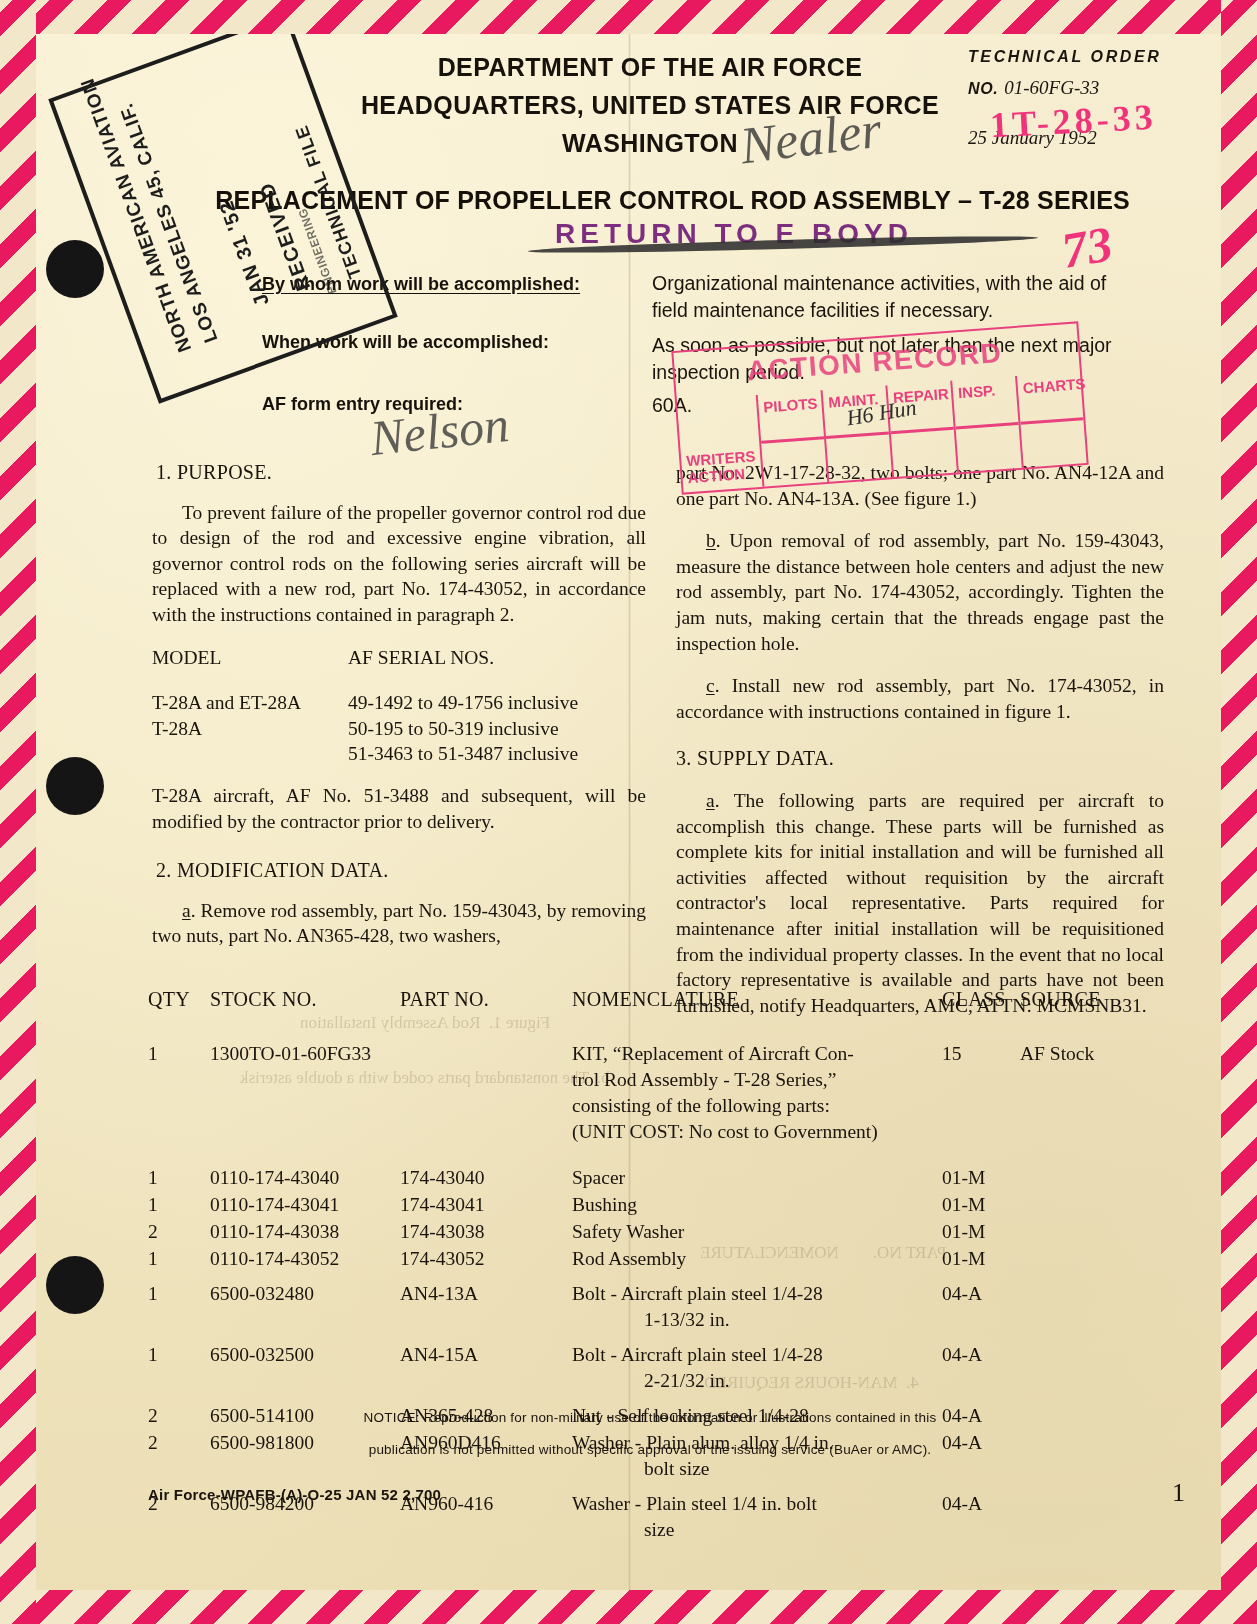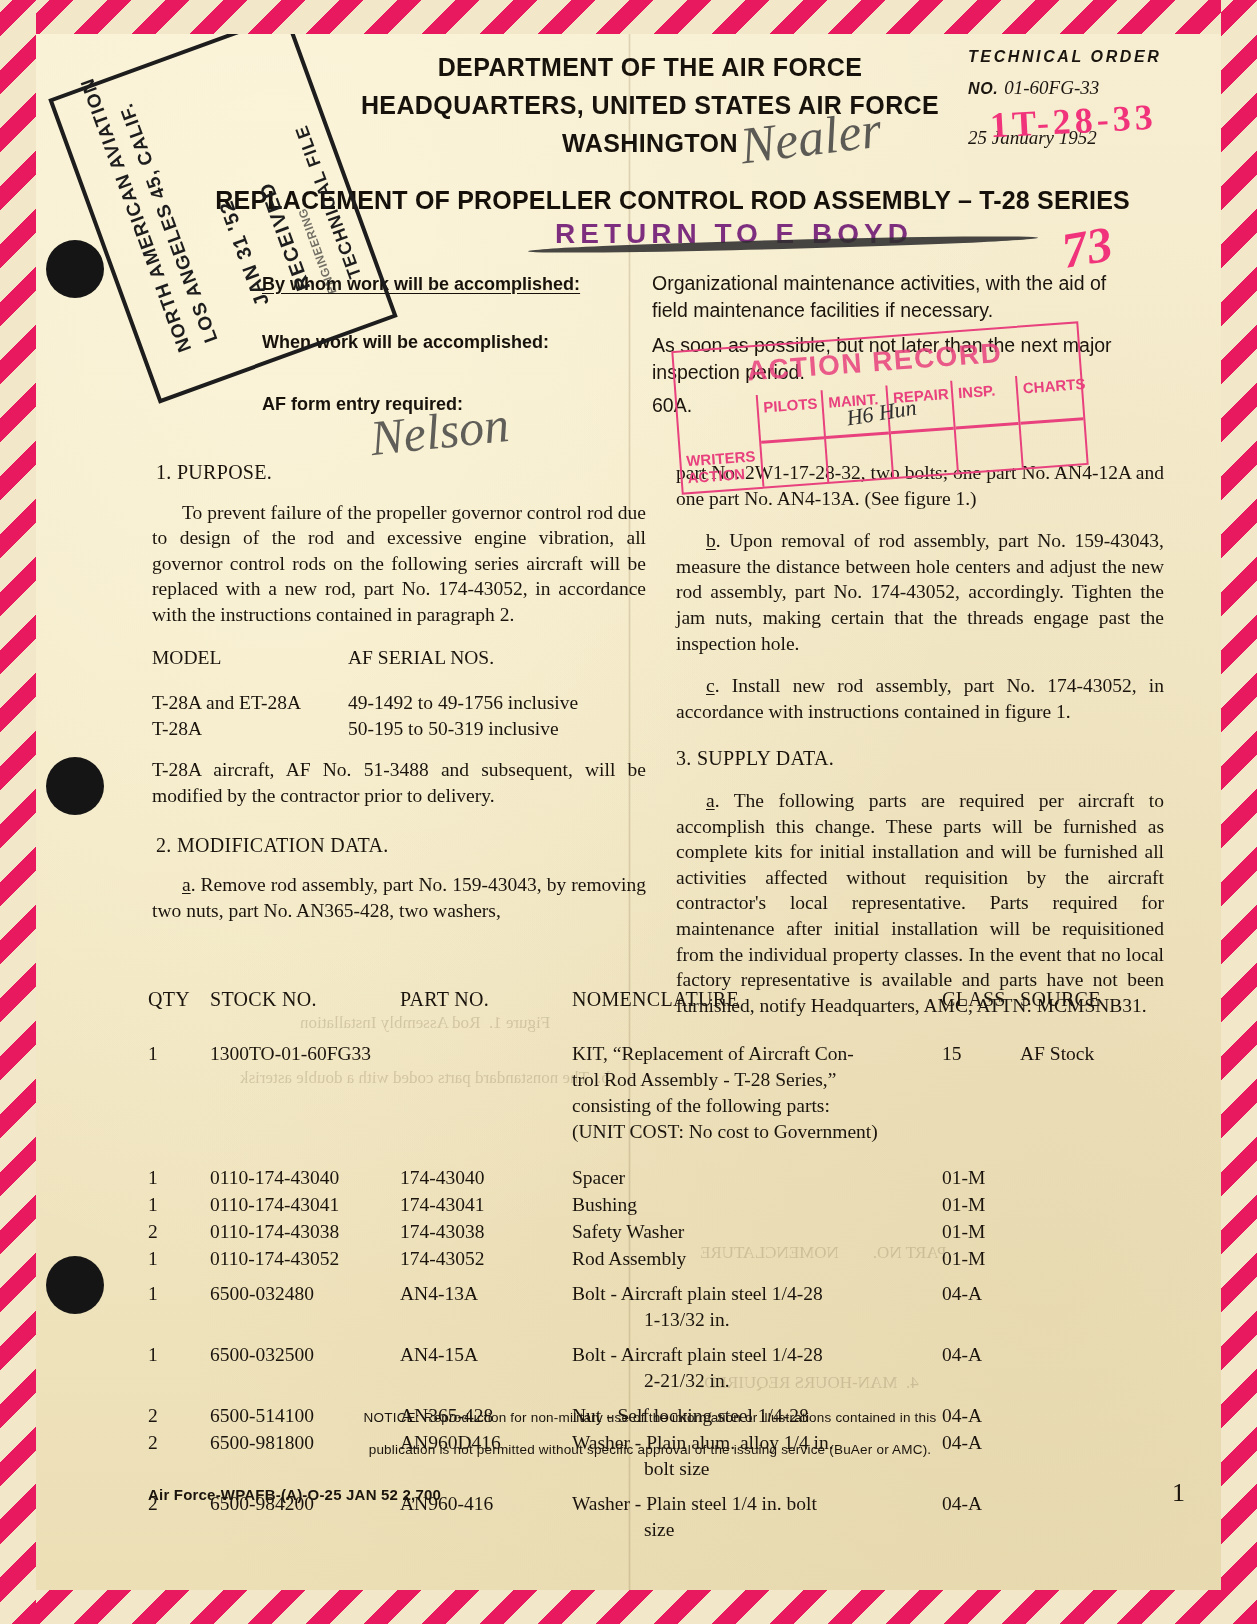--- a/index.html
+++ b/index.html
@@ -342,20 +342,24 @@
       <table class="modeltbl">
         <tbody>
         <tr>
           <td class="c1">T-28A and ET-28A</td>
           <td>49-1492 to 49-1756 inclusive</td>
         </tr>
         <tr>
           <td class="c1">T-28A</td>
           <td>50-195 to 50-319 inclusive</td>
         </tr>
+        <tr>
+          <td class="c1"></td>
+          <td>51-3463 to 51-3487 inclusive</td>
+        </tr>
       </tbody>
         </table>
 
       <p class="noind">T-28A aircraft, AF No. 51-3488 and subsequent, will be modified by the contractor prior to delivery.</p>
 
       <div class="h2" style="margin-top:24px;">2.  MODIFICATION DATA.</div>
 
       <p><span class="uu">a</span><span>.  Remove rod assembly, part No. 159-43043, by removing two nuts, part No. AN365-428, two washers,</span></p>
     </div>
 

